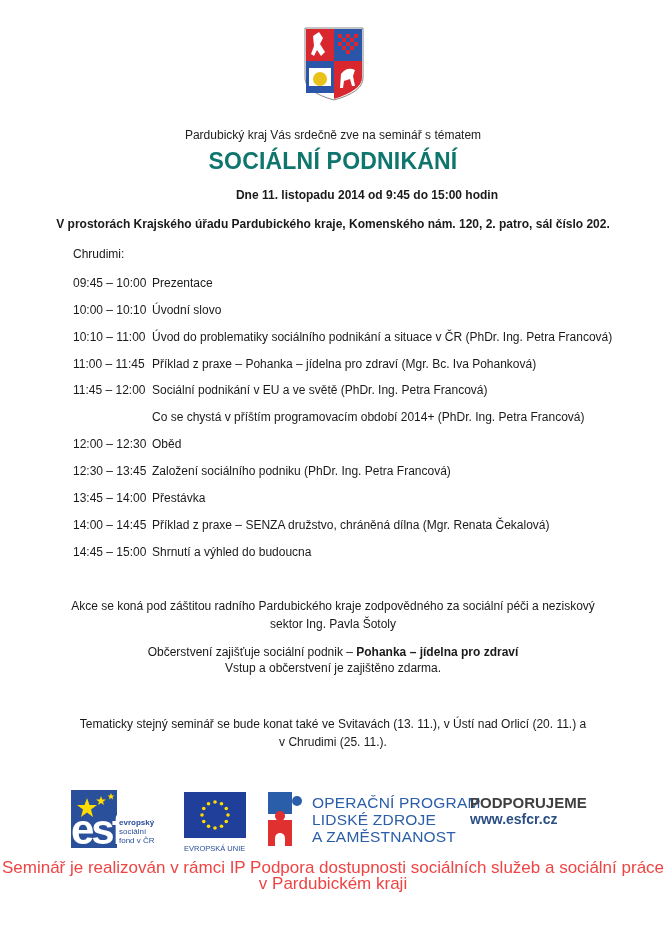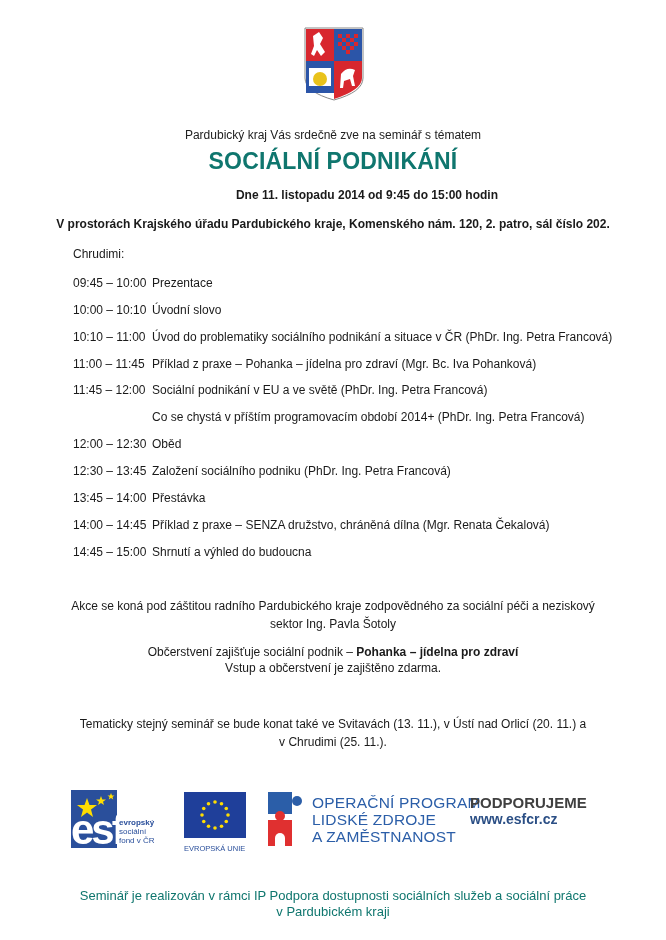--- a/index.html
+++ b/index.html
@@ -10,21 +10,21 @@
   .crest { left:303px; top:26px; width:62px; height:76px; }
   .intro { top:128px; font-size:12px; color:#222; }
   .title { top:148px; font-size:23px; font-weight:bold; color:#0f766e; letter-spacing:0.2px; }
   .date { top:188px; font-size:12px; font-weight:bold;padding-left:34px; }
   .venue { top:217px; font-size:12px;font-weight:bold; }
   .program-label { left:73px; top:247px; font-size:12px; }
   .row { left:73px; font-size:12px; white-space:nowrap; }
   .row .time { display:inline-block; width:79px; }
   .info { font-size:12px; line-height:16px; }
   .b { font-weight:bold; }
-  .footer-note { top:888px; font-size:13px; line-height:16px; color:#0f766e; }
+  .footer-note { top:860px; font-size:17px; line-height:16px; color:#ef4444; }
   .logo-box { position:absolute; }
   .op-text { font-size:15.5px; line-height:17px; color:#2b5ea8; letter-spacing:0.2px; }
   .pv-text { font-size:15px; line-height:17px; color:#404040; font-weight:bold; }
   .pv-url { font-size:14px; color:#2b4f85; font-weight:bold; }
 </style>
 </head>
 <body>
 
 <svg class="abs crest" viewBox="0 0 62 76">
   <path d="M2 2 H60 V52 Q60 66 31 74 Q2 66 2 52 Z" fill="#fff" stroke="#888" stroke-width="1"></path>

